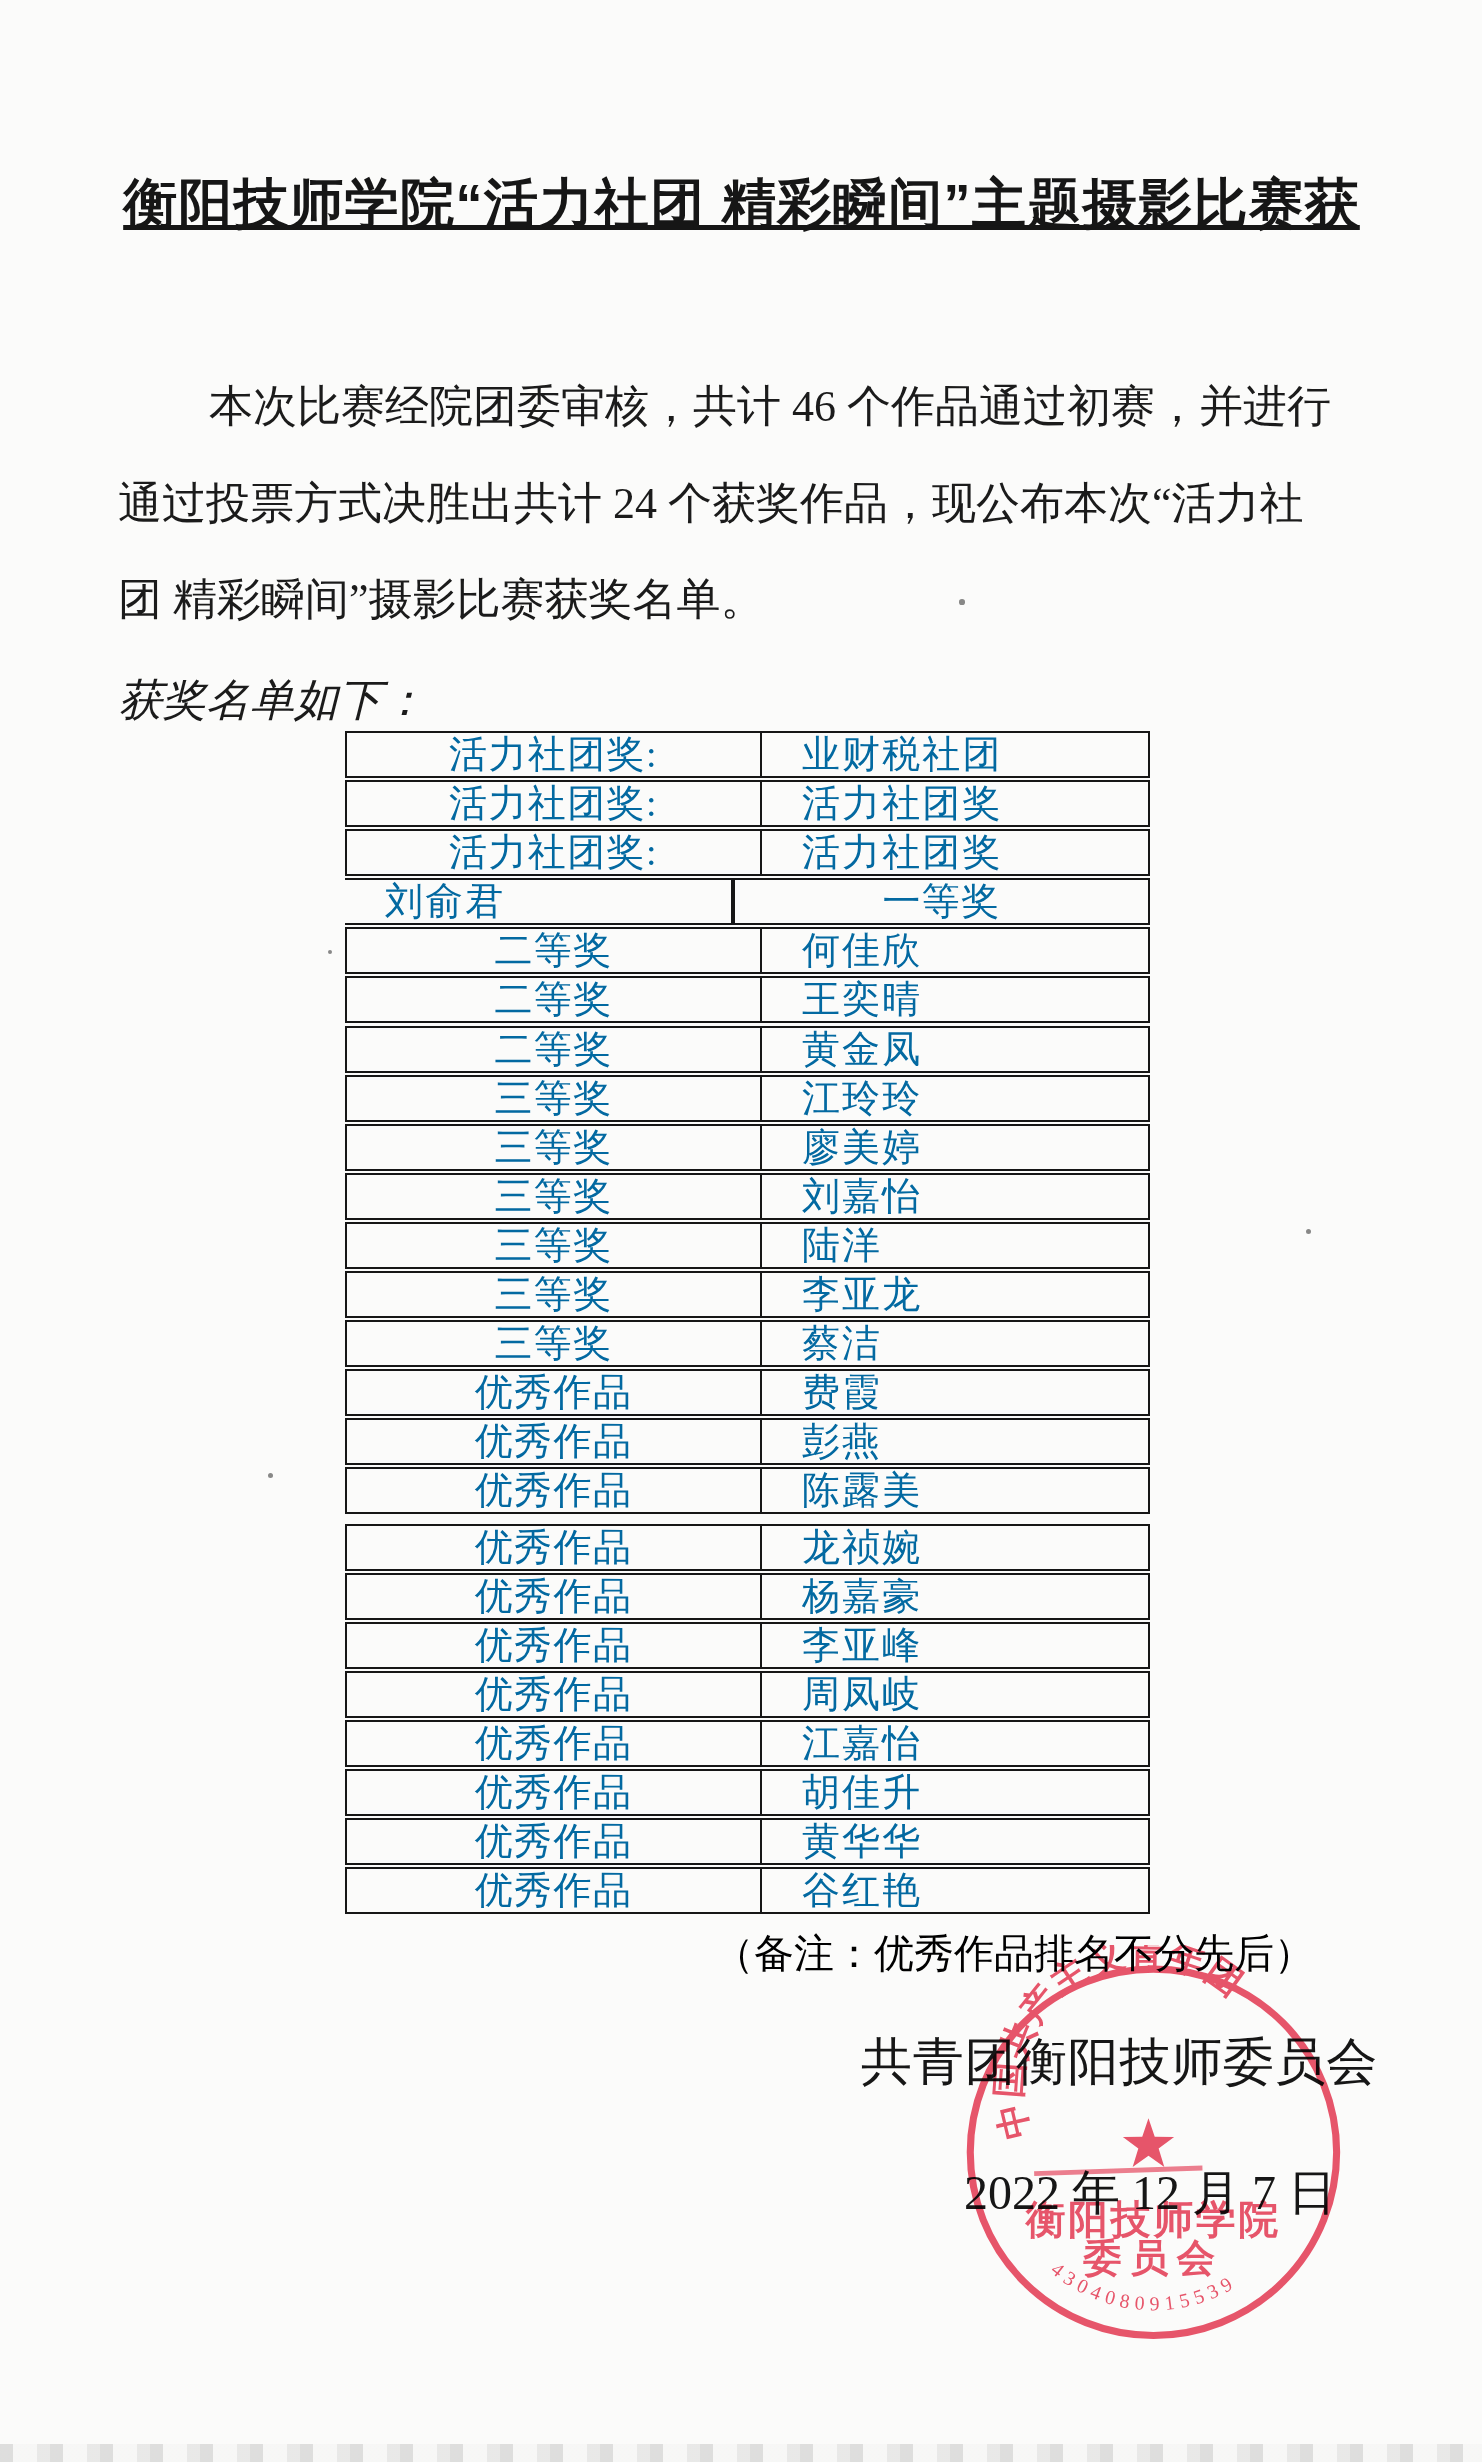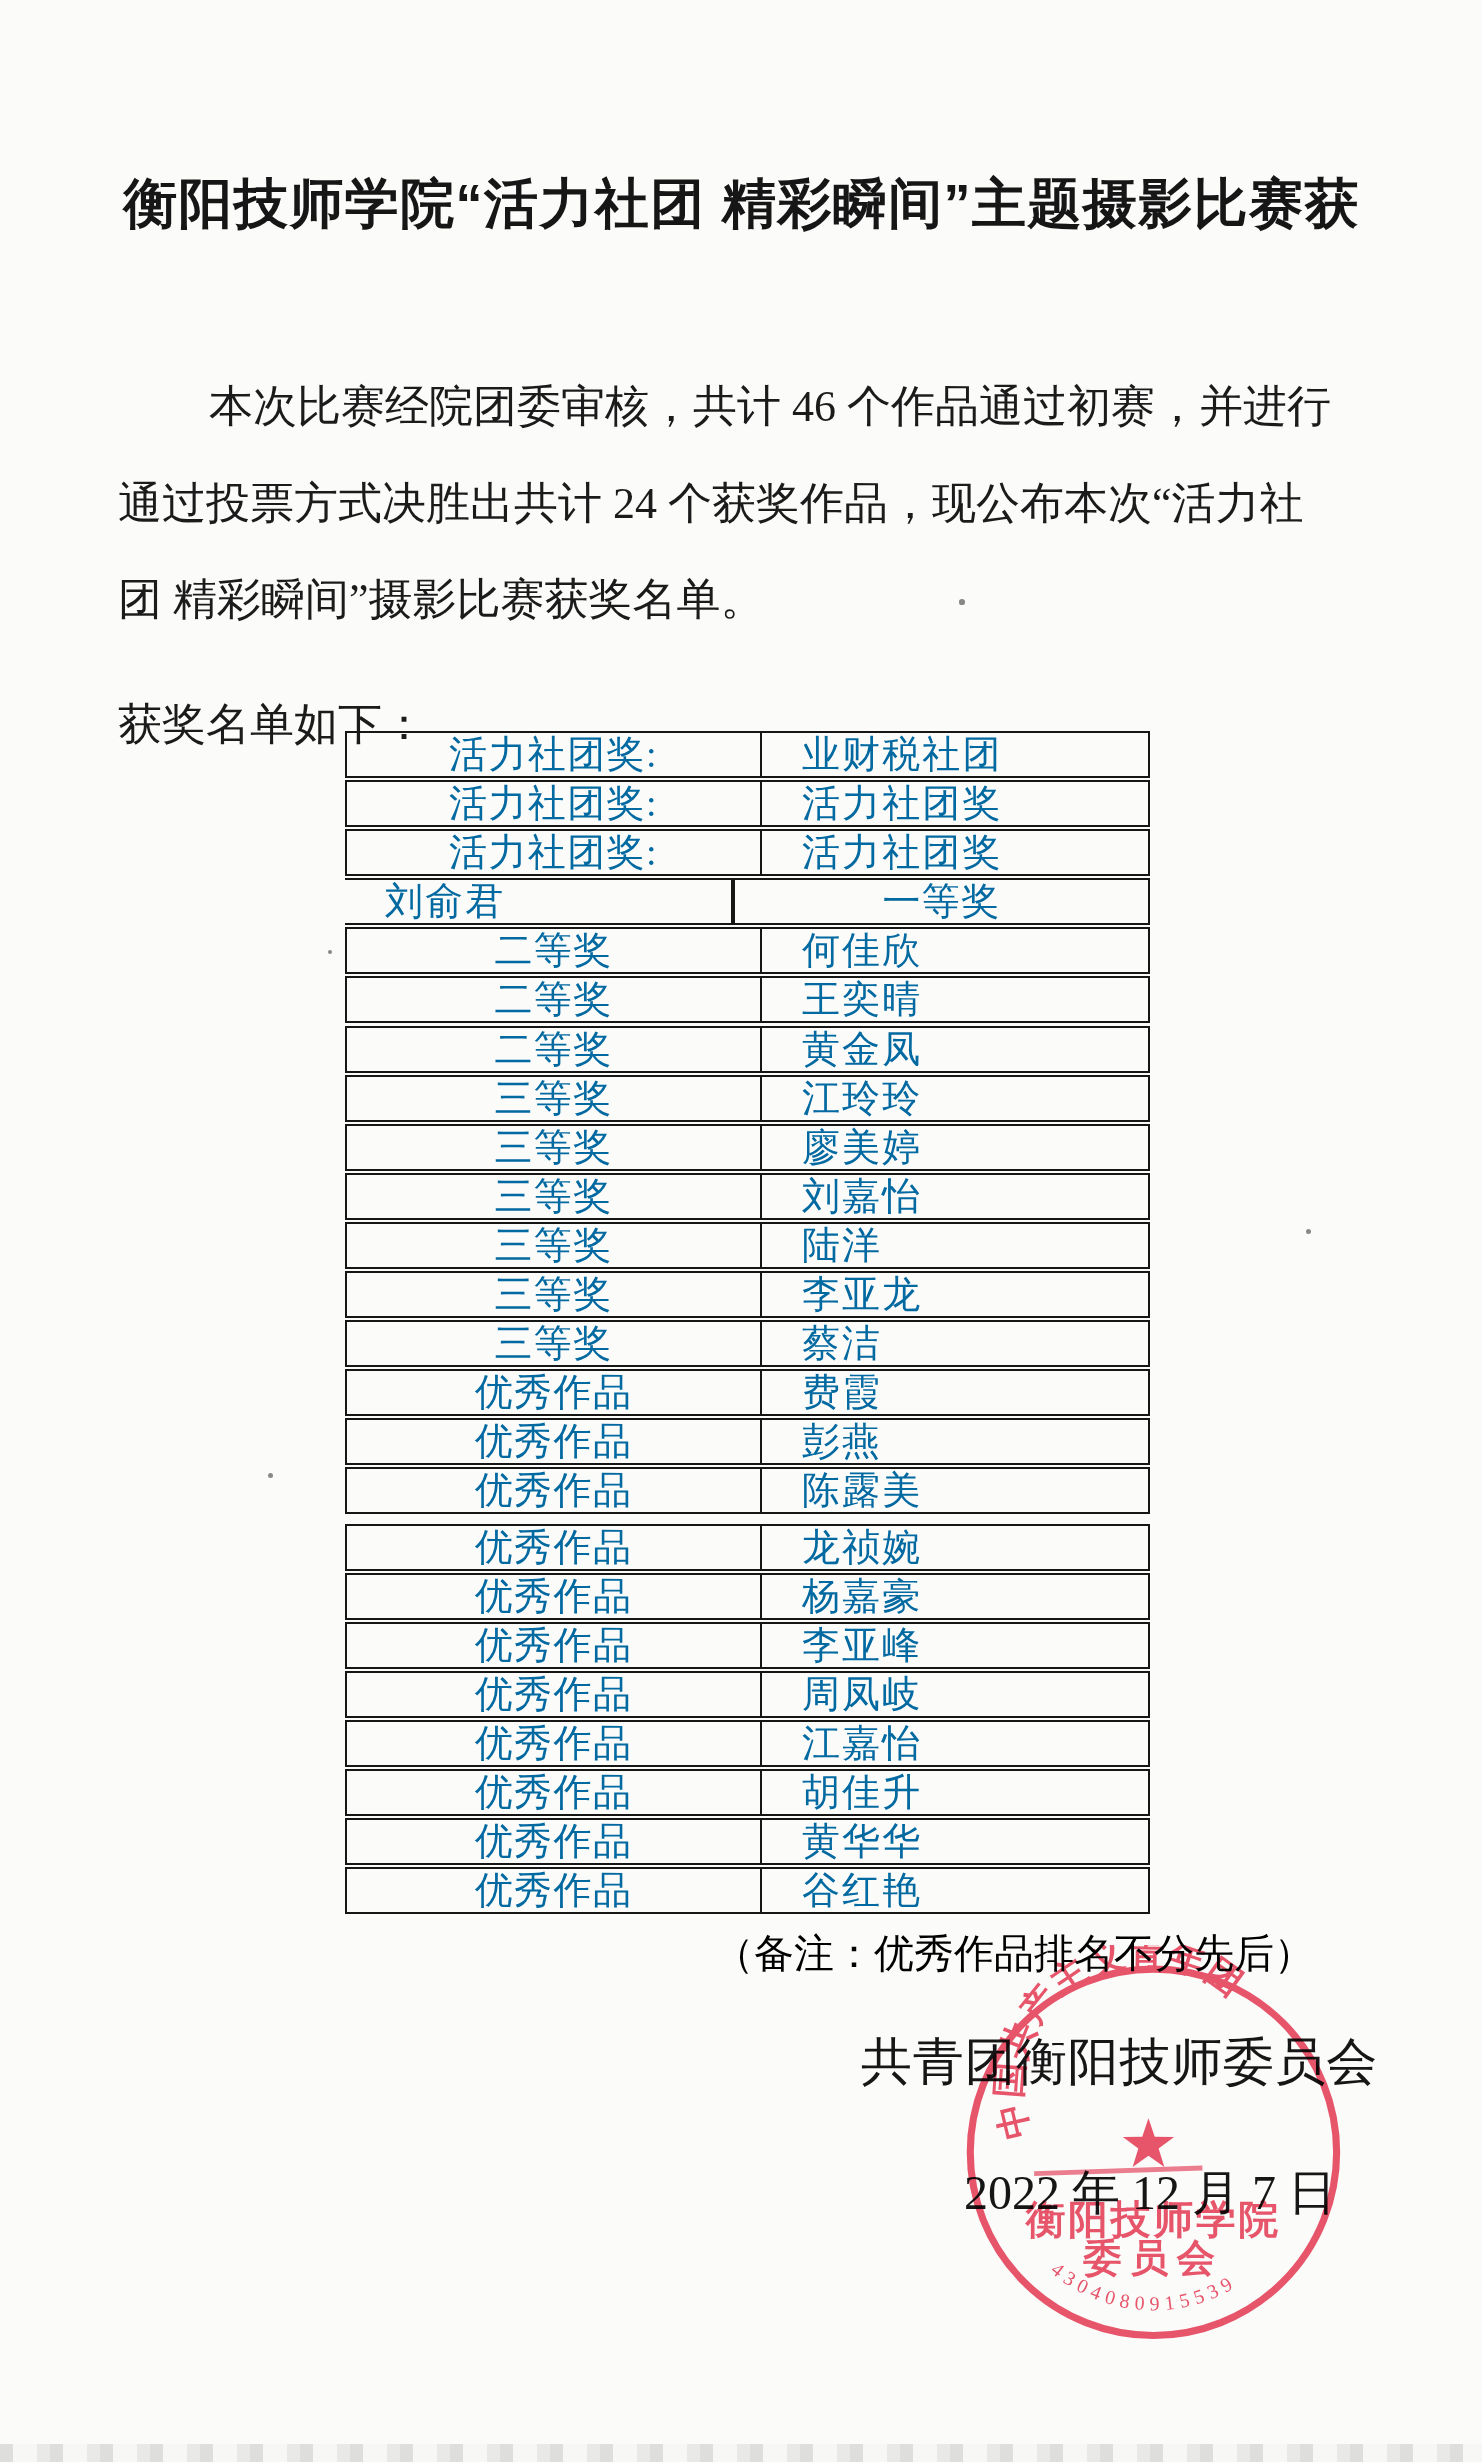--- a/index.html
+++ b/index.html
@@ -12,34 +12,34 @@
     overflow:hidden;
   }
   .page { position:absolute; inset:0; }
 
   
   .doc-title {
     position:absolute; left:0; top:176px; width:1483px;
     text-align:center;
     font-family:"Liberation Sans","DejaVu Sans",sans-serif;
     font-weight:700; font-size:54px; line-height:1;
-    color:#161616; letter-spacing:1.4px; margin:0;
+    color:#161616; letter-spacing:1.4px; margin:0;text-decoration:underline;
   }
   .doc-title .tline { display:block; }
   .doc-title .tline2 { margin-top:40px; }
 
   
   .pline {
     position:absolute; left:118px; width:1271px;
     font-size:44px; line-height:1.15; white-space:nowrap; color:#1b1b1b;
   }
   .pl1 { top:382px; text-indent:91px; }
   .pl2 { top:479px; }
   .pl3 { top:575px; }
-  .pl4 { top:700px; }
+  .pl4 { top:676px;font-style:italic; }
 
   
   .tbl { position:absolute; left:345px; top:731px; width:806px; }
   .trow { display:flex; height:47px; margin-bottom:2.1px; }
   .trow.pgap { margin-bottom:9.2px; }
   .cell {
     box-sizing:border-box; border:2.8px solid #161616;
     display:flex; align-items:center; height:47px;
     font-size:38px; color:#0369a1;
   }

